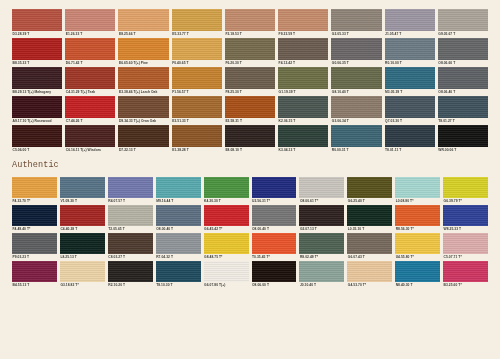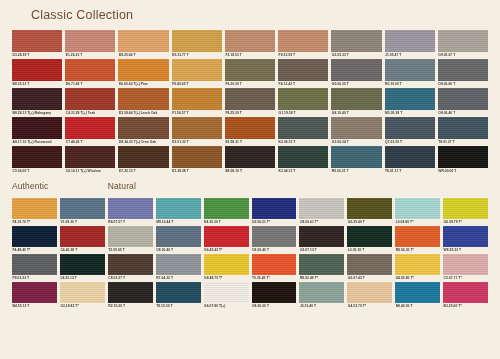--- a/index.html
+++ b/index.html
@@ -90,20 +90,21 @@
     padding: 0 12px;
     margin-top: 5px;
   }
 
   .group-headers {
     display: grid;
     grid-template-columns: repeat(10, 1fr);
     column-gap: 3px;
     margin-bottom: 5px;
     height: 13px;
+    font-family: Liberation Mono, monospace;
   }
 
   .group-header {
     font-size: 8.5px;
     color: #6d4b34;
     font-weight: 400;
     line-height: 13px;
     letter-spacing: 0.1px;
     white-space: nowrap;
   }
@@ -117,21 +118,20 @@
   .lower-grid .swatch {
     height: 21px;
   }
 </style>
 </head>
 <body>
 
 <div class="page">
 
   <section class="classic-section">
-    <h1 class="classic-title">Classic Collection</h1>
     <div class="grid" id="classic-grid">
         <div class="swatch-cell">
           <div class="swatch" style="background-color: rgb(181, 80, 63);"></div>
           <div class="swatch-label">D3.28.39 T</div>
         </div>
         <div class="swatch-cell">
           <div class="swatch" style="background-color: rgb(201, 132, 115);"></div>
           <div class="swatch-label">E1.26.33 T</div>
         </div>
         <div class="swatch-cell">
@@ -305,21 +305,20 @@
         <div class="swatch-cell">
           <div class="swatch" style="background-color: rgb(18, 18, 16);"></div>
           <div class="swatch-label">WR.00.06 T</div>
         </div>
       </div>
   </section>
 
   <section class="lower-section">
     <div class="group-headers" id="group-headers">
         <div class="group-header" style="grid-column: span 2;">Authentic</div>
-        <div class="group-header" style="grid-column: span 2;">Natural</div>
       </div>
     <div class="lower-grid" id="lower-grid">
         <div class="swatch-cell">
           <div class="swatch" style="background-color: rgb(229, 160, 63);"></div>
           <div class="swatch-label">F4.33.70 T*</div>
         </div>
         <div class="swatch-cell">
           <div class="swatch" style="background-color: rgb(86, 114, 133);"></div>
           <div class="swatch-label">V1.09.30 T</div>
         </div>

